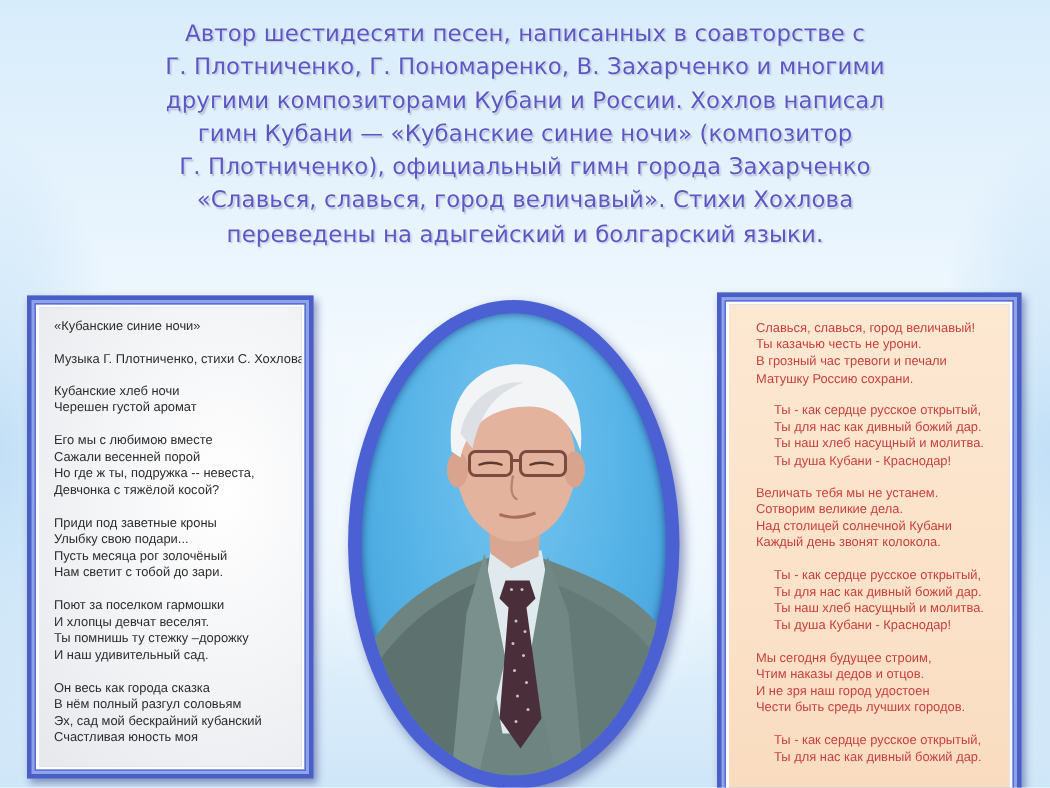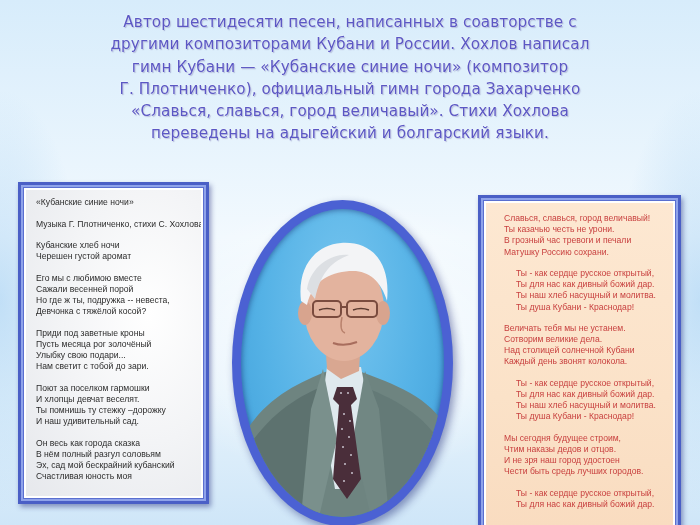--- a/index.html
+++ b/index.html
@@ -33,21 +33,21 @@
       padding: 3px;
       background: #8fa3ea;
     }
     .frame .inner {
       width: 100%; height: 100%; box-sizing: border-box;
       border: 2px solid #ffffff;
       outline: 1px solid #5a6fd0;
       overflow: hidden;
       position: relative;
     }
-    .frame-left { left: 18px; top: 182px; width: 191px; height: 322px; }
+    .frame-left { left: 18px; top: 197px; width: 191px; height: 322px; }
     .frame-left .inner {
       background: radial-gradient(ellipse at 70% 40%, #ffffff 0%, #f3f4f6 50%, #e6e8ec 100%);
     }
     .frame-right { left: 478px; top: 195px; width: 203px; height: 340px; }
     .frame-right .inner {
       background: linear-gradient(180deg, #fde8d2 0%, #fbe2c8 60%, #f9dcc0 100%);
     }
 
     .poem-left {
       position: absolute; left: 10px; top: 7px; width: 180px;
@@ -78,20 +78,21 @@
     }
     .portrait svg { position: absolute; left: 0; top: 0; }
   </style>
 </head>
 <body>
 
 <div class="bg-glow"></div>
 
 <div class="heading">
   <span class="line">Автор шестидесяти песен, написанных в соавторстве с</span>
+  <span class="line">Г. Плотниченко, Г. Пономаренко, В. Захарченко и многими</span>
   <span class="line">другими композиторами Кубани и России. Хохлов написал</span>
   <span class="line">гимн Кубани — «Кубанские синие ночи» (композитор</span>
   <span class="line">Г. Плотниченко), официальный гимн города Захарченко</span>
   <span class="line">«Славься, славься, город величавый». Стихи Хохлова</span>
   <span class="line">переведены на адыгейский и болгарский языки.</span>
 </div>
 
 <div class="frame frame-left">
   <div class="inner">
     <div class="poem-left">
@@ -104,22 +105,22 @@
       <span class="row">Черешен густой аромат</span>
       <span class="row gap"></span>
 
       <span class="row">Его мы с любимою вместе</span>
       <span class="row">Сажали весенней порой</span>
       <span class="row">Но где ж ты, подружка -- невеста,</span>
       <span class="row">Девчонка с тяжёлой косой?</span>
       <span class="row gap"></span>
 
       <span class="row">Приди под заветные кроны</span>
+      <span class="row">Улыбку свою подари...</span>
       <span class="row">Пусть месяца рог золочёный</span>
-      <span class="row">Улыбку свою подари...</span>
       <span class="row">Нам светит с тобой до зари.</span>
       <span class="row gap"></span>
 
       <span class="row">Поют за поселком гармошки</span>
       <span class="row">И хлопцы девчат веселят.</span>
       <span class="row">Ты помнишь ту стежку –дорожку</span>
       <span class="row">И наш удивительный сад.</span>
       <span class="row gap"></span>
 
       <span class="row">Он весь как города сказка</span>

